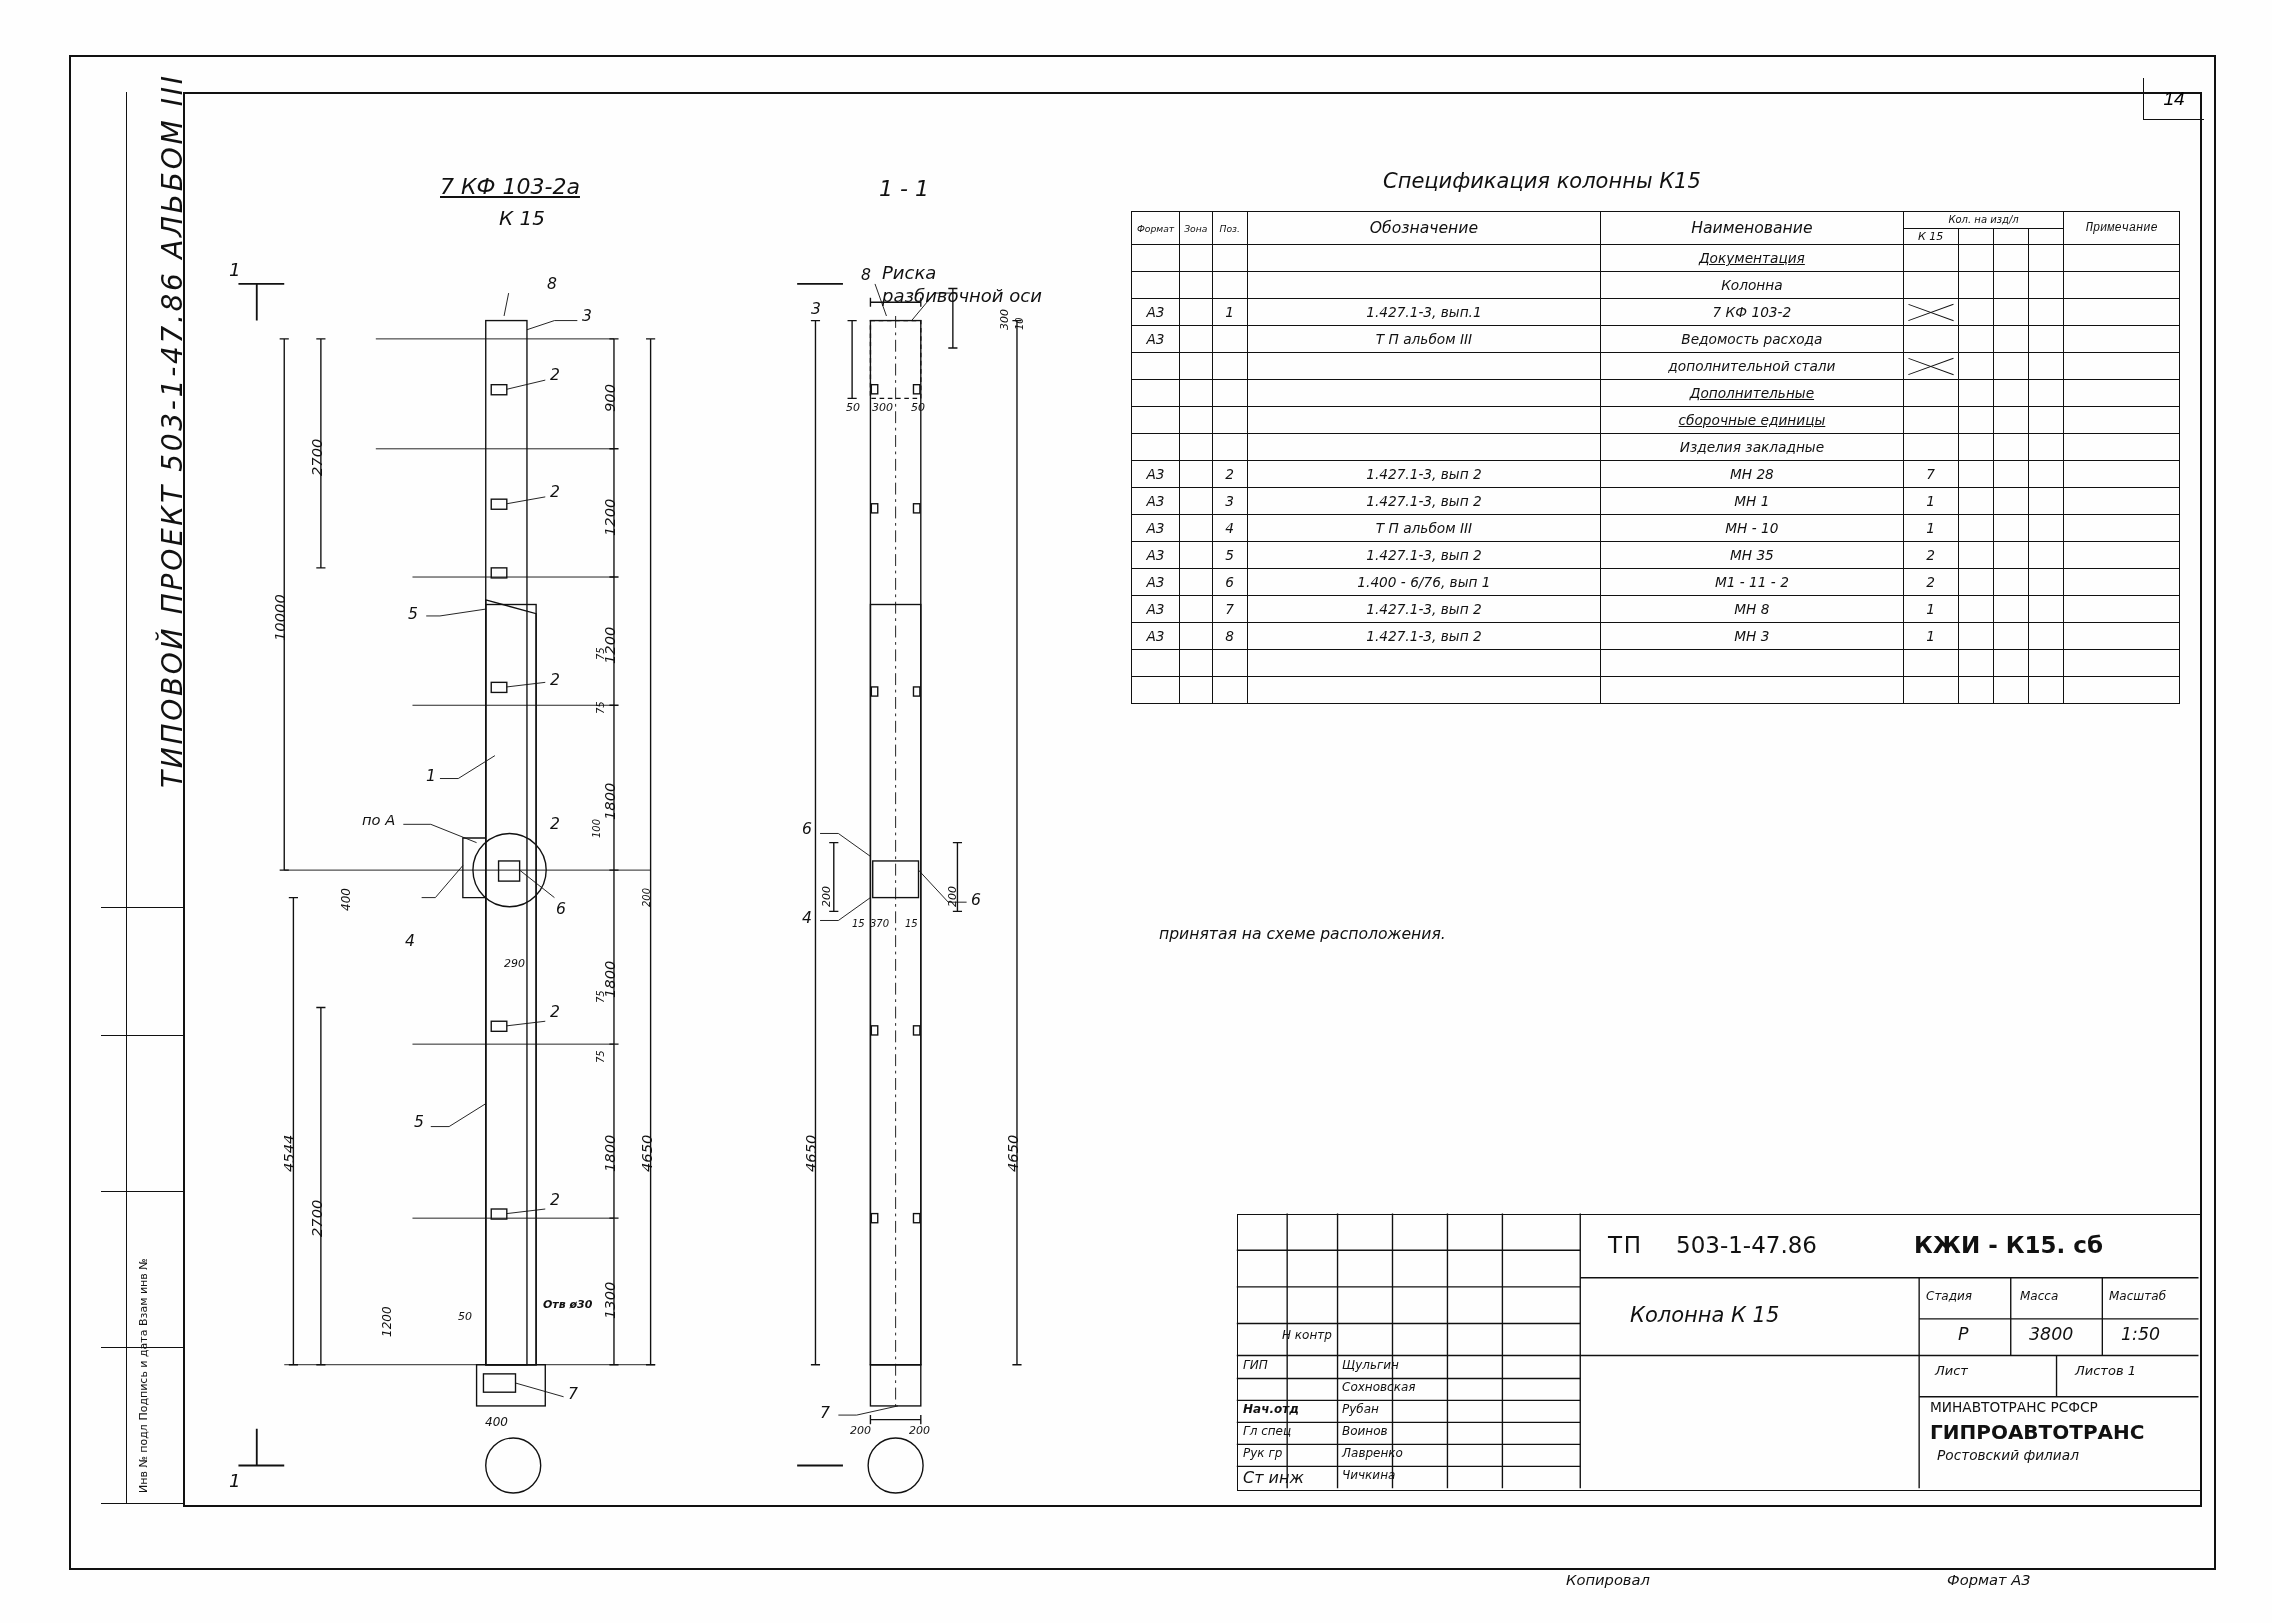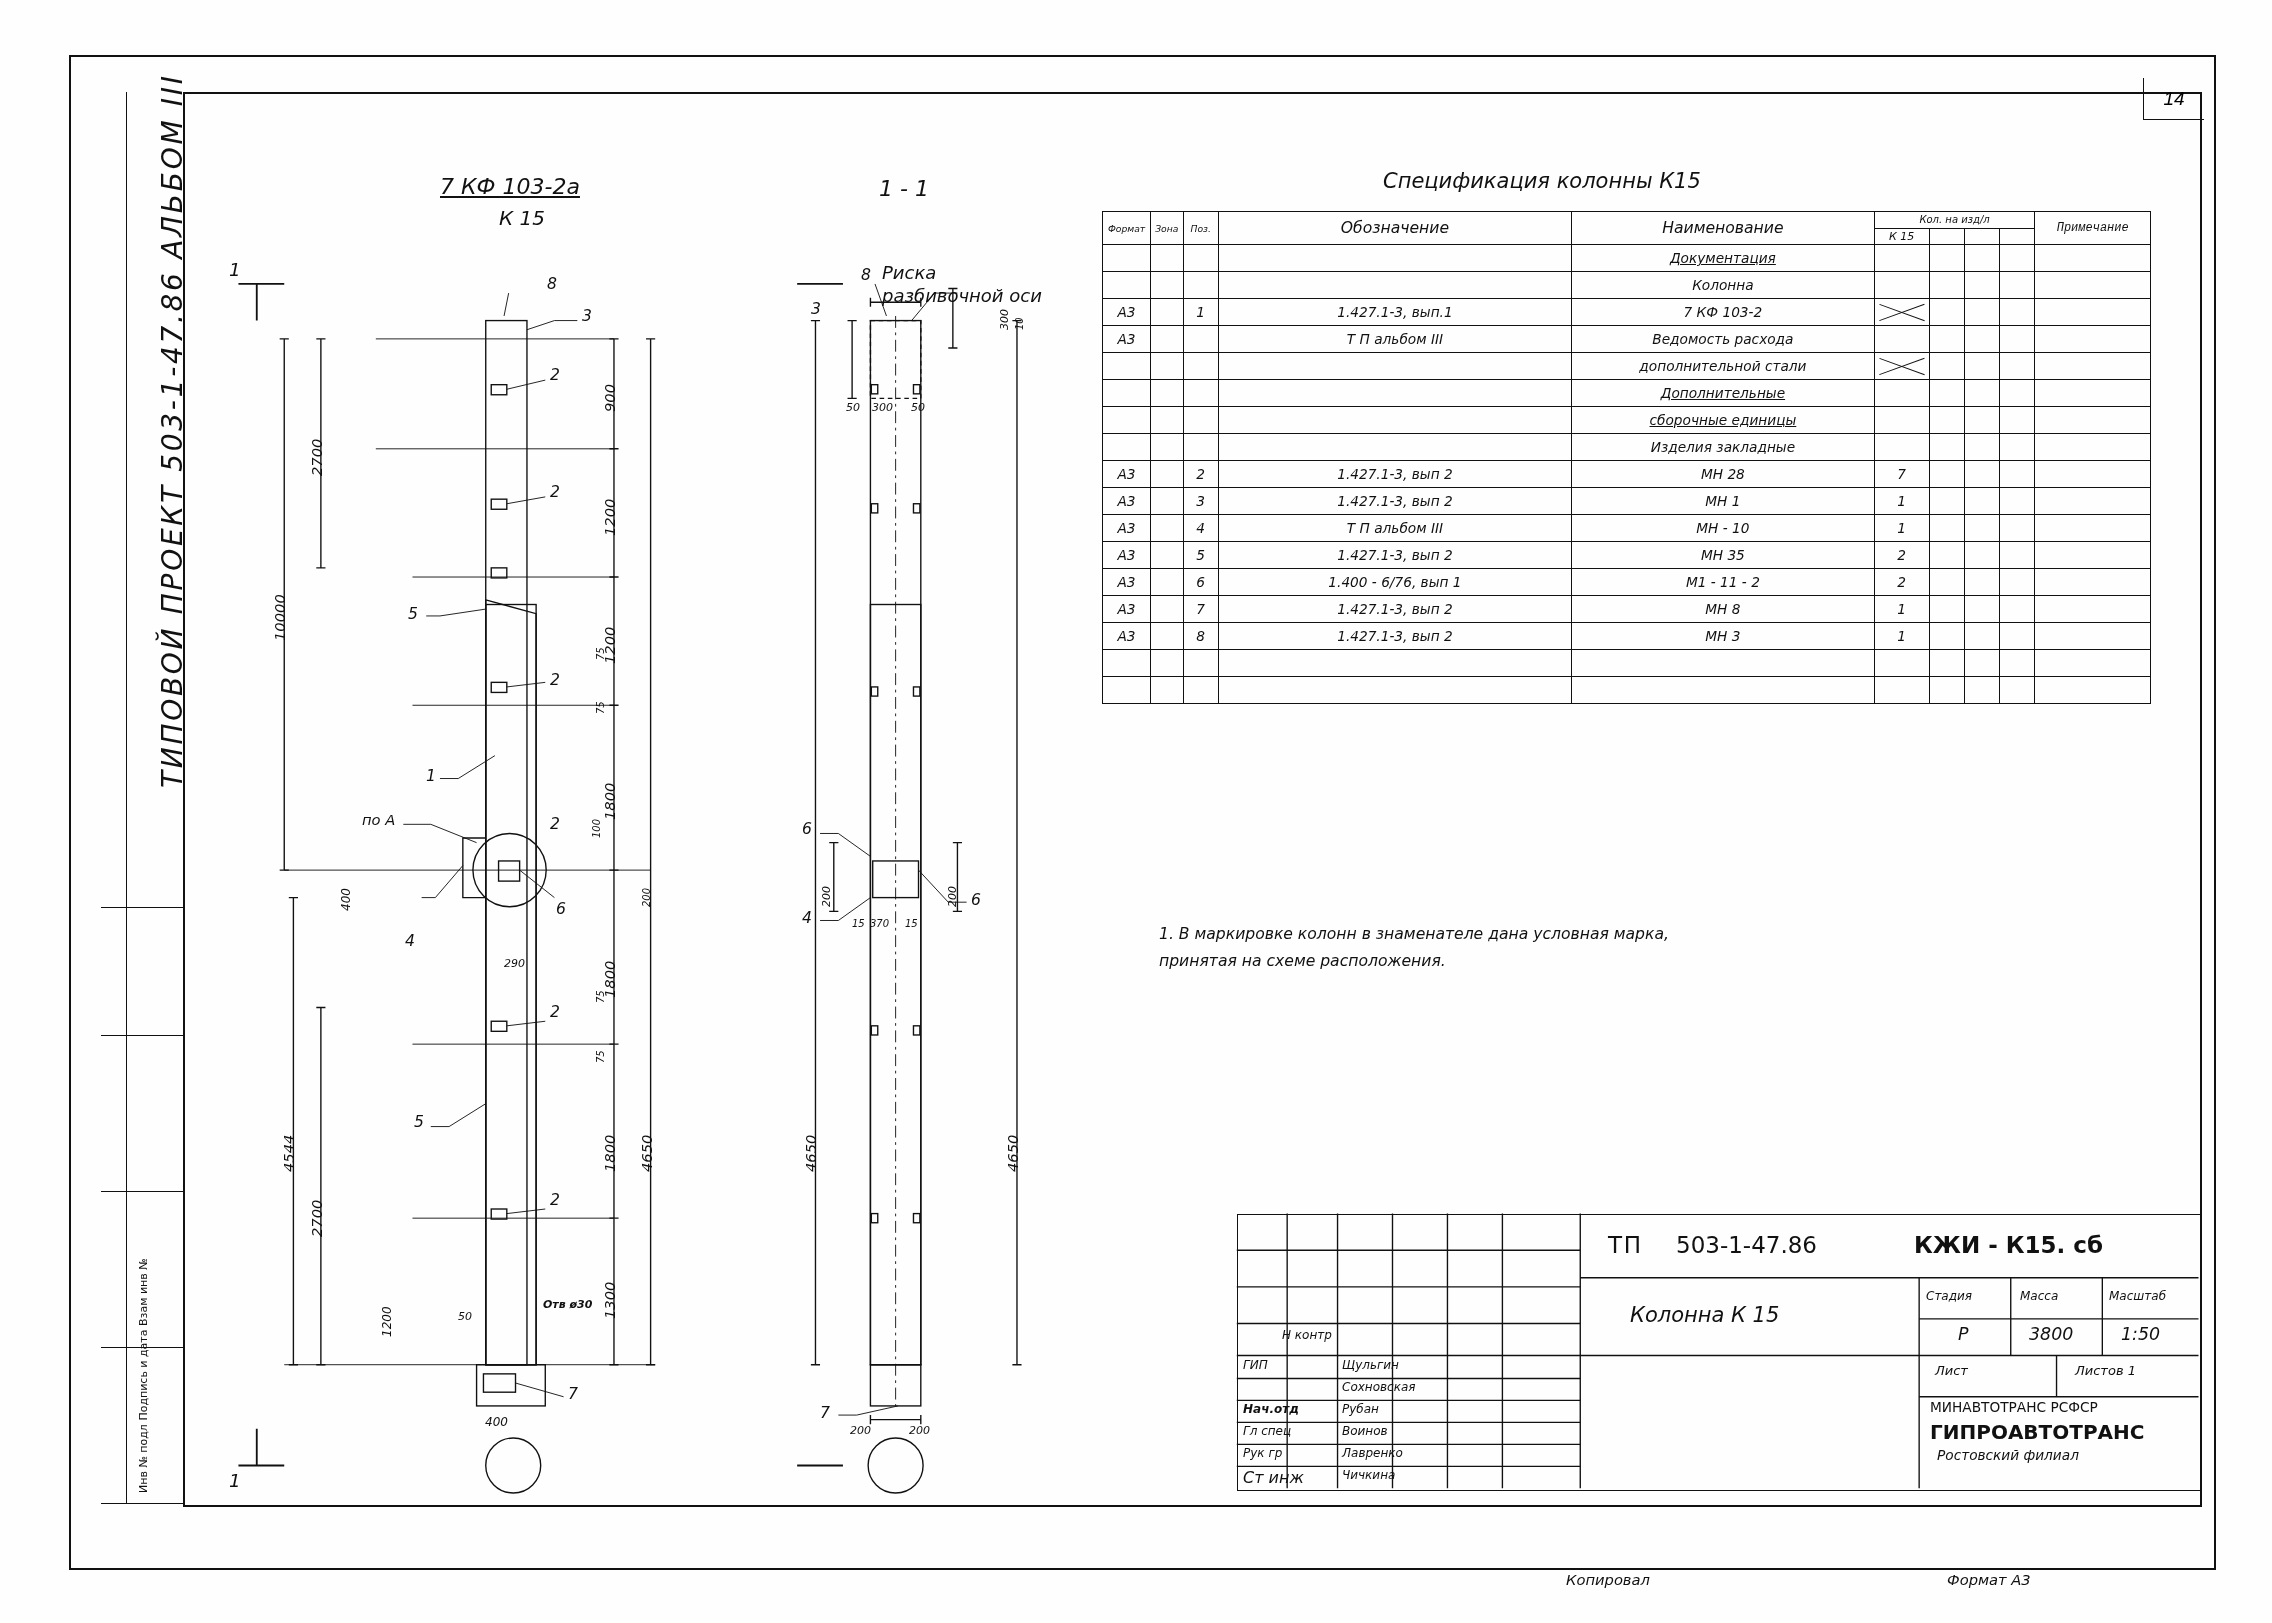--- a/index.html
+++ b/index.html
@@ -263,21 +263,21 @@
   <div class="lbl hand" style="left:852px;top:918px;font-size:10px;">15</div>
   <div class="lbl hand" style="left:870px;top:918px;font-size:10px;">370</div>
   <div class="lbl hand" style="left:905px;top:918px;font-size:10px;">15</div>
   <div class="lbl hand" style="left:802px;top:1172px;font-size:14.7px;transform:rotate(-90deg);transform-origin:0 0;">4650</div>
   <div class="lbl hand" style="left:1004px;top:1172px;font-size:14.7px;transform:rotate(-90deg);transform-origin:0 0;">4650</div>
   <div class="lbl hand" style="left:850px;top:1424px;font-size:11px;">200</div>
   <div class="lbl hand" style="left:909px;top:1424px;font-size:11px;">200</div>
 
   <div class="lbl ttl" style="left:1383px;top:169px;font-size:21px;">Спецификация колонны К15</div>
 
-  <table class="spec" style="left:1102px;top:211px;width:1049px;">
+  <table class="spec" style="left:1131px;top:211px;width:1049px;">
     <colgroup>
       <col style="width:32px">
         <col style="width:27.5px">
         <col style="width:32px">
       <col style="width:321px">
         <col style="width:275px">
       <col style="width:50px">
         <col style="width:32px">
         <col style="width:32px">
         <col style="width:32px">
@@ -502,21 +502,20 @@
           <td></td>
           <td></td>
           <td></td>
           <td></td>
           <td></td>
         </tr>
       </tbody>
   </table>
 
   <div class="notes" style="left:1159px;top:921px;width:1008px;">
-    <div>1.  В маркировке колонн  в знаменателе дана  условная   марка,</div>
     <div>      принятая на схеме расположения.</div>
   </div>
 
   <div style="position:absolute;left:1237px;top:1214px;width:962px;height:275px;border:1.8px solid #111;"></div>
 
   <svg width="2273" height="1623" viewBox="0 0 4962 3544">
     <g stroke="#111" fill="none" stroke-width="3">
       <line x1="3450" y1="2650" x2="3450" y2="3250"></line>
       <line x1="2700" y1="2730" x2="3450" y2="2730"></line>
       <line x1="2700" y1="2810" x2="3450" y2="2810"></line>

